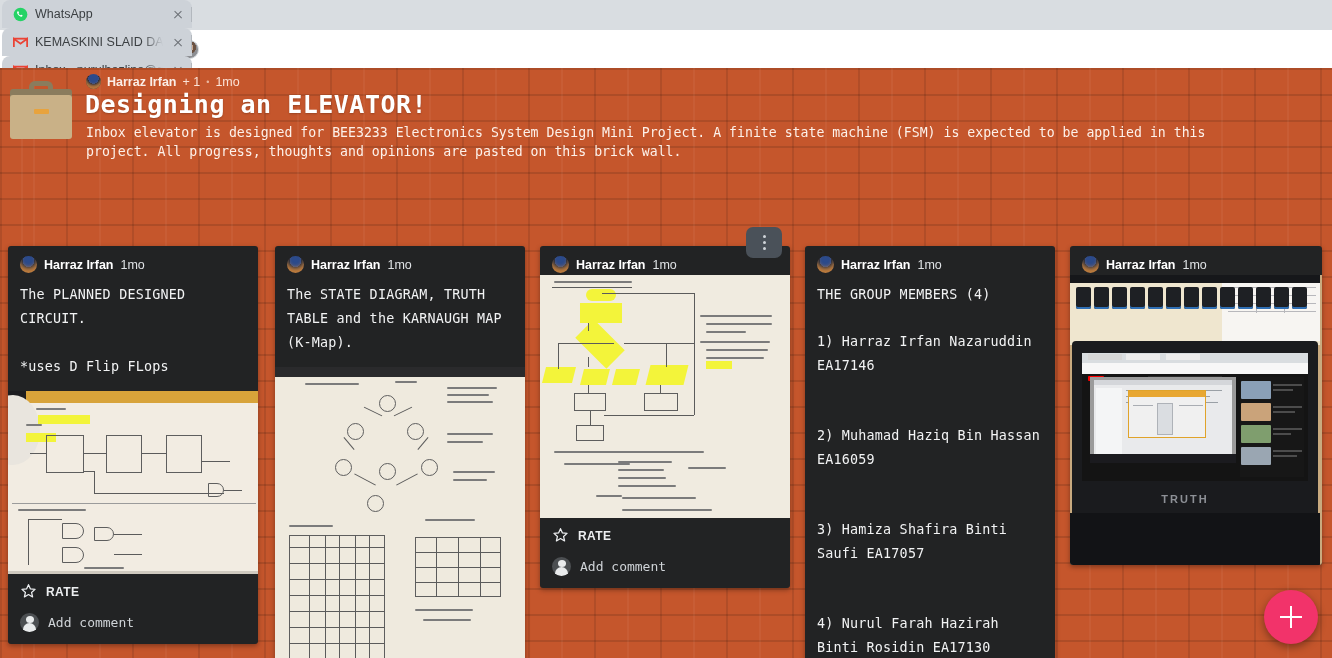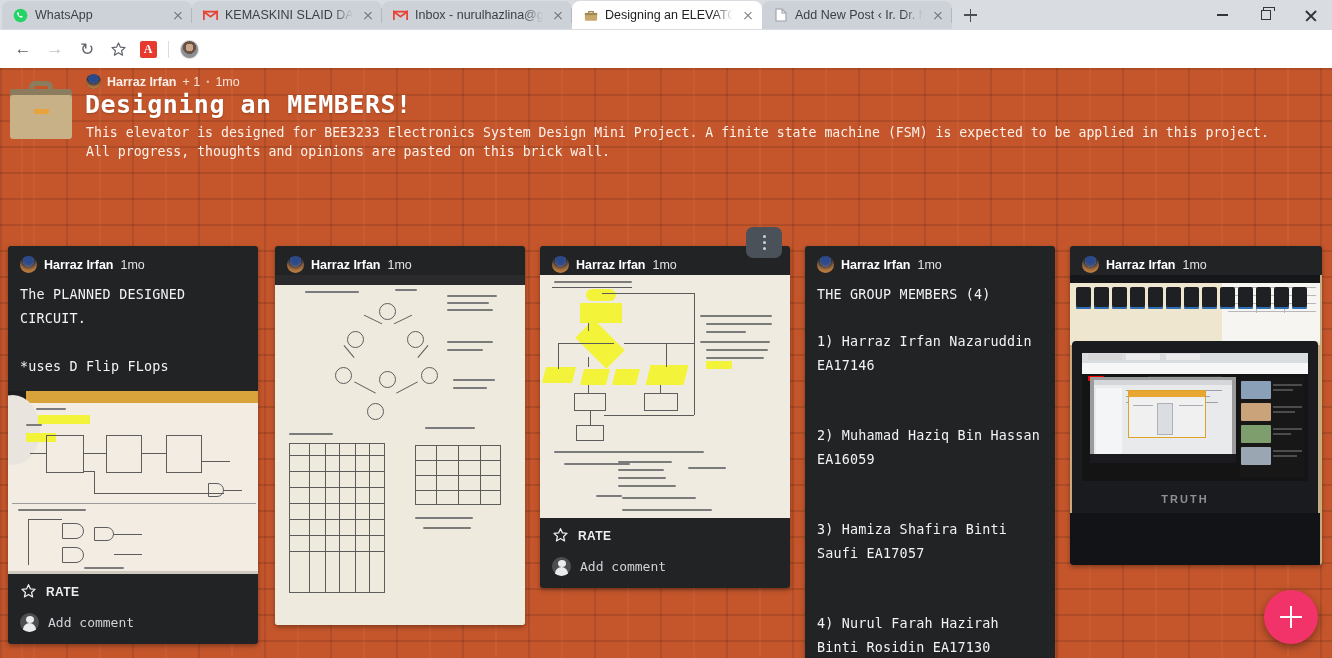--- a/index.html
+++ b/index.html
@@ -6,22 +6,22 @@
   html,body { width:1332px; height:658px; overflow:hidden; }
   body {
     font-family: "Liberation Sans", sans-serif;
     background:#d9dde1;
   }
 
   
   #browser-chrome { width:1332px; background:#d9dde1; }
 
   #tab-strip {
-    height:30px; display:flex; align-items:center;
-    background:#d9dde1; position:relative; padding-left:2px;
+    height:30px; display:flex; align-items:flex-start;
+    background:#d9dde1; position:relative; padding-left:2px;flex-direction:column;
   }
   .tab {
     height:28px; width:190px; display:flex; align-items:center;
     gap:7px; padding:0 6px 0 11px; font-size:12.5px; color:#3c4043;
     border-radius:8px 8px 0 0; background:#cdd2d8; position:relative;
     flex:0 0 auto;
   }
   .tab.active { background:#fff; color:#202124; }
   .tab:not(.active)::after{
     content:""; position:absolute; right:0; top:7px; height:15px;
@@ -344,22 +344,22 @@
       <span class="bag-body"></span>
         <span class="bag-latch"></span>
     </div>
     <div id="byline">
       <span class="mini-av"></span>
       <span class="who">Harraz Irfan</span>
       <span class="plus">+ 1</span>
       <span class="dot">•</span>
       <span class="ago">1mo</span>
     </div>
-    <div id="padlet-title">Designing an MEMBERS!</div>
-    <div id="padlet-desc">This elevator is designed for BEE3233 Electronics System Design Mini Project. A finite state machine (FSM) is expected to be applied in this project. All progress, thoughts and opinions are pasted on this brick wall.</div>
+    <div id="padlet-title">Designing an ELEVATOR!</div>
+    <div id="padlet-desc">Inbox elevator is designed for BEE3233 Electronics System Design Mini Project. A finite state machine (FSM) is expected to be applied in this project. All progress, thoughts and opinions are pasted on this brick wall.</div>
   </div>
 
   <div id="menu-btn">
     <i></i>
     <i></i>
     <i></i>
   </div>
 
   <div id="board">
 
@@ -423,20 +423,21 @@
 
     </div>
 
     <div class="col" style="left:275px">
       <div class="card">
         <div class="card-head">
           <span class="av"></span>
           <span class="nm">Harraz Irfan</span>
           <span class="ag">1mo</span>
         </div>
+        <div class="card-body">The STATE DIAGRAM, TRUTH TABLE and the KARNAUGH MAP (K-Map).</div>
         <div class="photo" id="ph2">
           <span class="sheet"></span>
             <span class="dark"></span>
           <span class="scrib" style="left:30px;top:16px;width:54px"></span>
           <span class="scrib" style="left:120px;top:14px;width:22px"></span>
           <span class="scrib" style="left:172px;top:20px;width:50px"></span>
           <span class="scrib" style="left:172px;top:27px;width:42px"></span>
           <span class="scrib" style="left:172px;top:34px;width:46px"></span>
           <span class="boxg" style="left:104px;top:28px;width:17px;height:17px;border-radius:50%"></span>
           <span class="boxg" style="left:72px;top:56px;width:17px;height:17px;border-radius:50%"></span>

